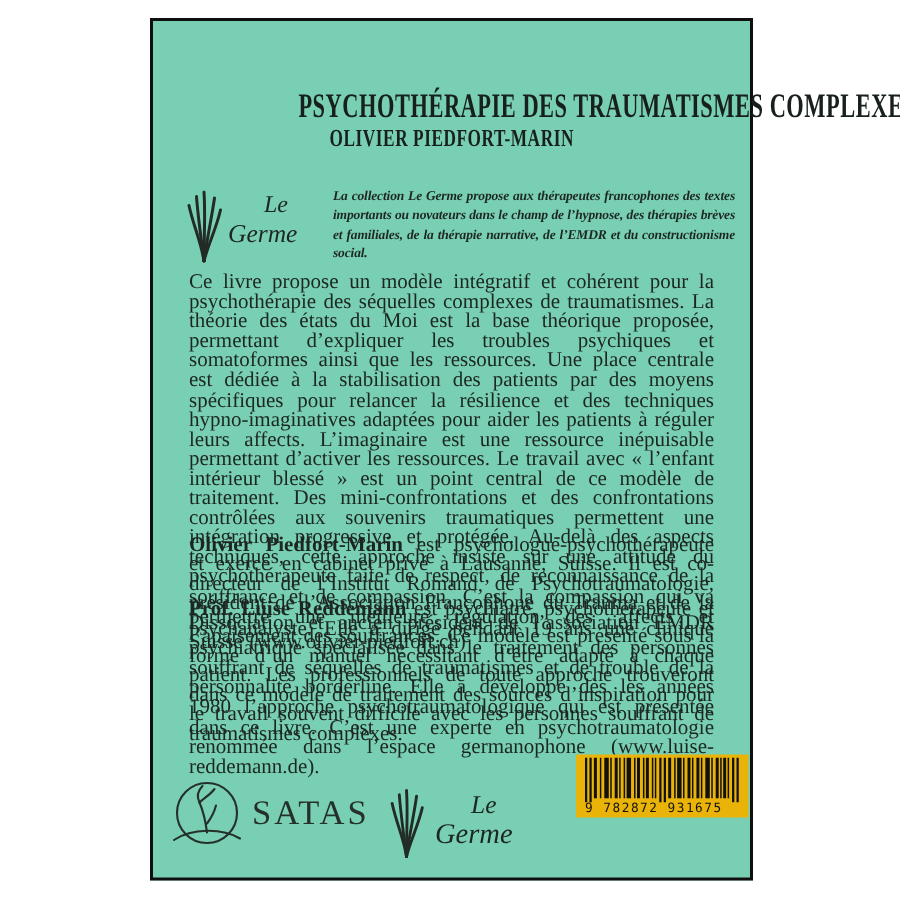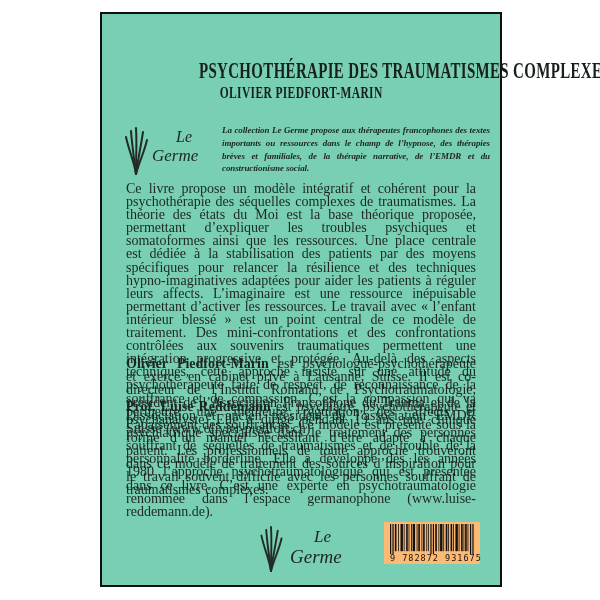--- a/index.html
+++ b/index.html
@@ -59,22 +59,22 @@
     font-size: 23px; color: #243029; letter-spacing: 2px; margin-left: 6px; margin-top: -6px;
     font-family: "Liberation Serif", serif;
   }
 
   .germe-footer { position: absolute; left: 156px; top: 512px; display: flex; align-items: flex-start; }
   .germe-footer svg { flex: none; }
   .germe-footer .germe-script .le { font-size: 17px; margin-left: 30px; }
   .germe-footer .germe-script .germe { font-size: 19px; margin-left: 6px; margin-top: 2px; }
 
   .barcode {
-    position: absolute; left: 282px; top: 508px; width: 96px; height: 42px;
-    background: #fdba74; padding: 2px 6px 1px 6px; text-align: center;
+    position: absolute; left: 282px; top: 489px; width: 115px; height: 42px;
+    background: #eab308; padding: 2px 6px 1px 6px; text-align: center;
   }
   .barcode svg { display: block; width: 100%; height: 30px; }
   .barcode-digits {
     font-family: "DejaVu Sans Mono", monospace; font-size: 8.5px; color: #111;
     letter-spacing: 1px; line-height: 10px; white-space: nowrap; margin-top: -1px;
     text-align: left;
   }
 </style>
 </head>
 <body>
@@ -99,29 +99,42 @@
             <path d="M12 47 C 12 29, 13 16, 12 1"></path>
             <path d="M12 47 C 14 32, 17 19, 19 5"></path>
             <path d="M12 47 C 15 35, 20 26, 23 13"></path>
           </g>
         </svg>
         <div class="germe-script">
           <span class="le">Le</span>
           <span class="germe">Germe</span>
         </div>
       </div>
-      <div class="collection-desc">La collection Le Germe propose aux thérapeutes francophones des textes importants ou ressources dans le champ de l’hypnose, des thérapies brèves et familiales, de la thérapie narrative, de l’EMDR et du constructionisme social.</div>
+      <div class="collection-desc">La collection Le Germe propose aux thérapeutes francophones des textes importants ou novateurs dans le champ de l’hypnose, des thérapies brèves et familiales, de la thérapie narrative, de l’EMDR et du constructionisme social.</div>
     </div>
 
     <div class="body-text synopsis">Ce livre propose un modèle intégratif et cohérent pour la psychothérapie des séquelles complexes de traumatismes. La théorie des états du Moi est la base théorique proposée, permettant d’expliquer les troubles psychiques et somatoformes ainsi que les ressources. Une place centrale est dédiée à la stabilisation des patients par des moyens spécifiques pour relancer la résilience et des techniques hypno-imaginatives adaptées pour aider les patients à réguler leurs affects. L’imaginaire est une ressource inépuisable permettant d’activer les ressources. Le travail avec « l’enfant intérieur blessé » est un point central de ce modèle de traitement. Des mini-confrontations et des confrontations contrôlées aux souvenirs traumatiques permettent une intégration progressive et protégée. Au-delà des aspects techniques, cette approche insiste sur une attitude du psychothérapeute faite de respect, de reconnaissance de la souffrance et de compassion. C’est la compassion qui va permettre une meilleure régulation des affects et l’apaisement des souffrances. Ce modèle est présenté sous la forme d’un manuel nécessitant d’être adapté à chaque patient. Les professionnels de toute approche trouveront dans ce modèle de traitement des sources d’inspiration pour le travail souvent difficile avec les personnes souffrant de traumatismes complexes.</div>
 
     <div class="body-text bio1"><span class="bio-name">Olivier Piedfort-Marin</span><span> est psychologue-psychothérapeute et exerce en cabinet privé à Lausanne, Suisse. Il est co-directeur de l’Institut Romand de Psychotraumatologie, président de l’Association Francophone du Trauma et de la Dissociation et ancien président de l’association EMDR Suisse (www.olivier-piedfort.ch)</span></div>
 
     <div class="body-text bio2"><span class="bio-name">Prof. Luise Reddemann</span><span> est psychiatre, psychothérapeute et psychanalyste. Elle a dirigé pendant 19 ans une clinique psychiatrique spécialisée dans le traitement des personnes souffrant de séquelles de traumatismes et de trouble de la personnalité borderline. Elle a développé dès les années 1980 l’approche psychotraumatologique qui est présentée dans ce livre. C’est une experte en psychotraumatologie renommée dans l’espace germanophone (www.luise-reddemann.de).</span></div>
 
+    <div class="satas">
+      <svg width="48" height="52" viewBox="0 0 48 52">
+        <g fill="none" stroke="#243029" stroke-width="1.4" stroke-linecap="round">
+          <circle cx="24" cy="23" r="20"></circle>
+          <path d="M2 41 C 14 33, 34 33, 46 40"></path>
+          <path d="M24 36 C 23 28, 22 23, 19 16"></path>
+          <path d="M19 16 C 17 12, 18 8, 21 5"></path>
+          <path d="M19 16 C 22 13, 26 11, 29 7"></path>
+          <path d="M24 30 C 27 26, 29 22, 30 18"></path>
+        </g>
+      </svg>
+      <span class="satas-text">SATAS</span>
+    </div>
 
     <div class="germe-footer">
       <svg width="26" height="46" viewBox="0 0 24 48">
         <g fill="none" stroke="#222b26" stroke-width="2" stroke-linecap="round">
           <path d="M12 47 C 10 34, 5 24, 2 10"></path>
           <path d="M12 47 C 10 31, 8 18, 7 4"></path>
           <path d="M12 47 C 12 29, 13 16, 12 1"></path>
           <path d="M12 47 C 14 32, 17 19, 19 5"></path>
           <path d="M12 47 C 15 35, 20 26, 23 13"></path>
         </g>

